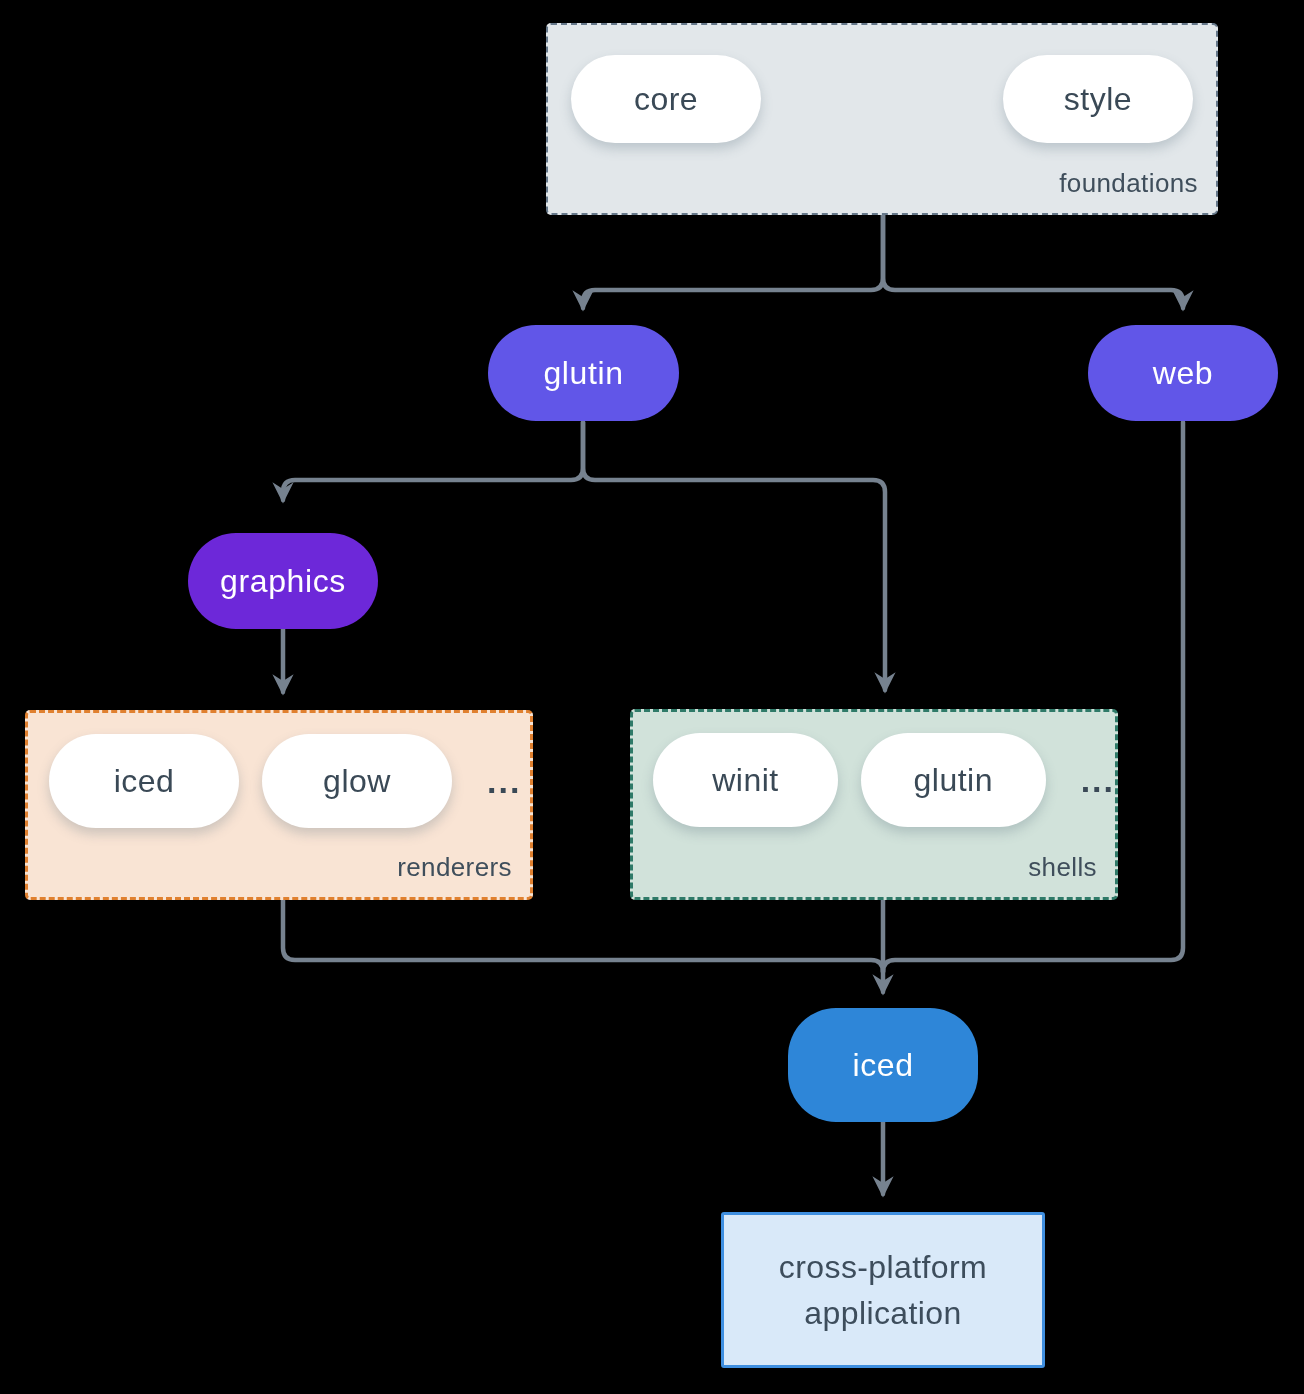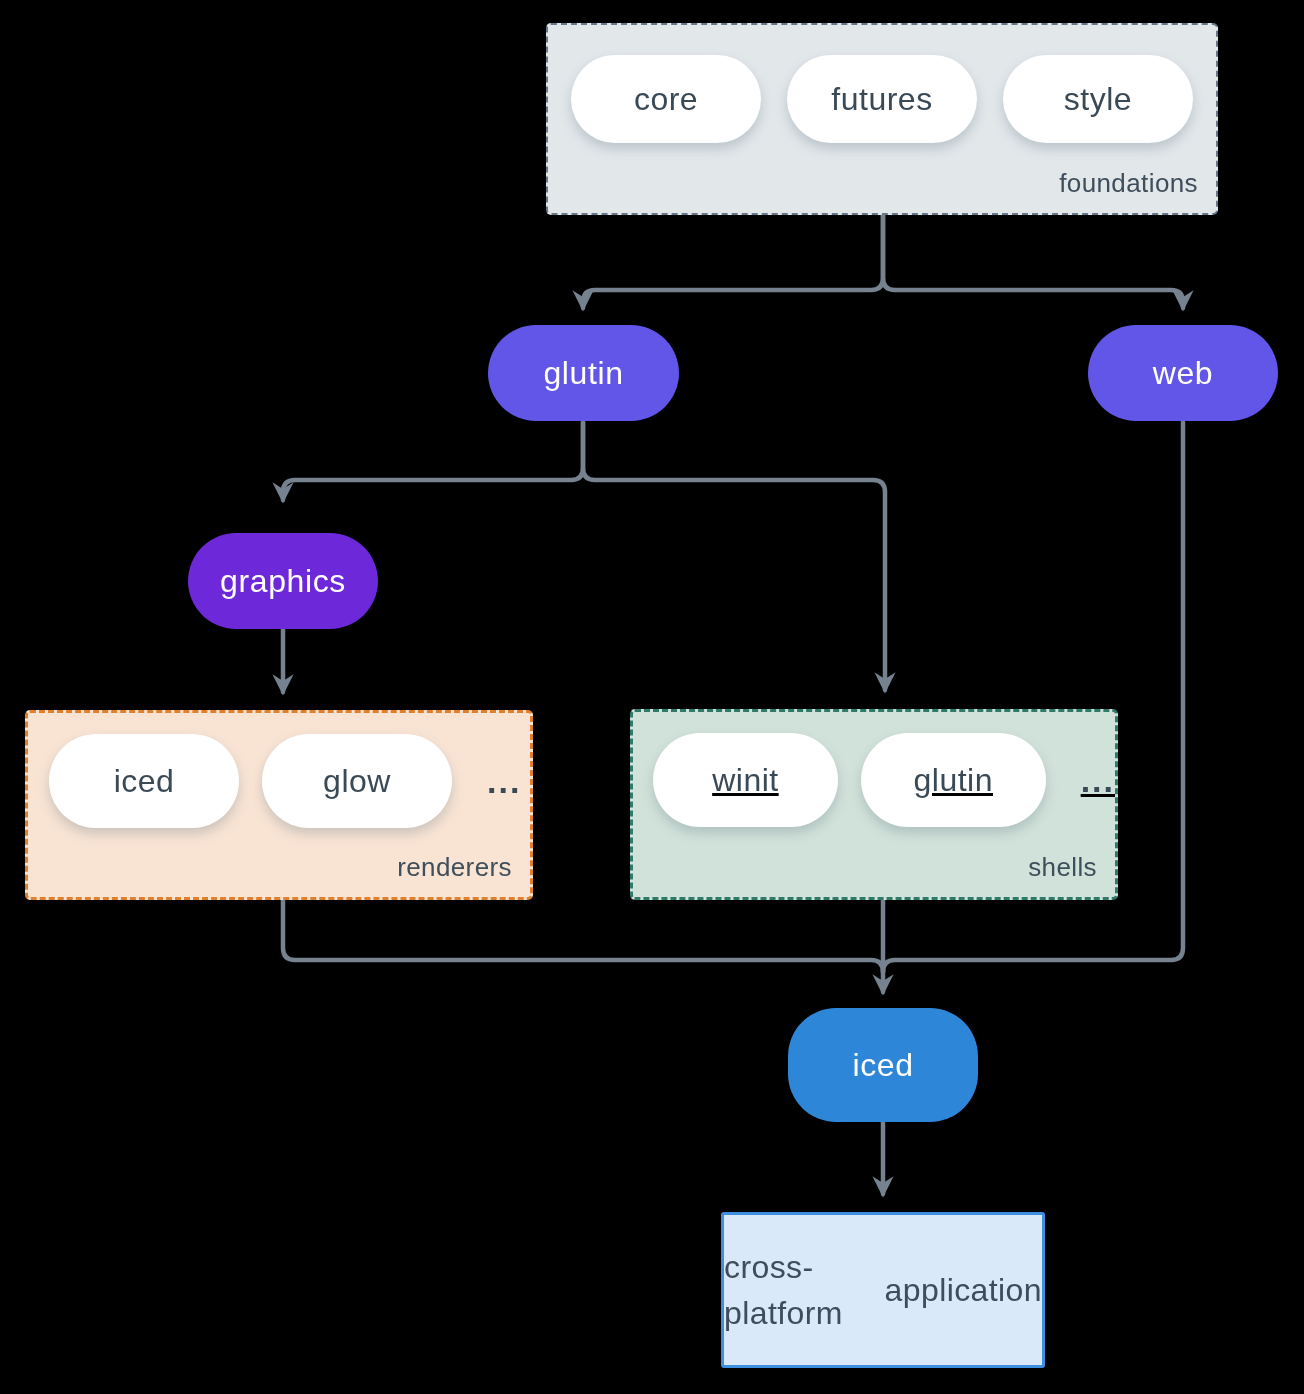--- a/index.html
+++ b/index.html
@@ -13,21 +13,21 @@
   }
   .group-foundations{left:546px;top:23px;width:672px;height:192px;
     background:#e2e7ea;border:2px dashed #66788a;}
   .group-renderers{left:25px;top:710px;width:508px;height:190px;
     background:#f9e4d4;border:3px dashed #e0802f;}
   .group-shells{left:630px;top:709px;width:488px;height:191px;
     background:#d1e2da;border:3px dashed #2f7a68;}
   .pill-row{position:absolute;left:0;right:0;display:flex;align-items:center;}
   .group-foundations .pill-row{top:30px;padding:0 23px;justify-content:space-between;}
   .group-renderers .pill-row{top:21px;padding-left:21px;gap:23px;}
-  .group-shells .pill-row{top:21px;padding-left:20px;gap:23px;text-decoration:underline;}
+  .group-shells .pill-row{top:21px;padding-left:20px;gap:23px;}
   .pill{
     display:flex;align-items:center;justify-content:center;
     background:#ffffff;border-radius:48px;
     color:#3a4956;font-size:32px;letter-spacing:.5px;
     box-shadow:0 6px 12px rgba(90,110,125,.28);
   }
   .group-foundations .pill{width:190px;height:88px;}
   .group-renderers .pill,.group-shells .pill{width:190px;height:94px;}
   .ellipsis{color:#3a4956;font-size:34px;font-weight:bold;letter-spacing:2px;margin-left:12px;}
   .group-label{
@@ -38,21 +38,21 @@
     position:absolute;z-index:2;display:flex;align-items:center;justify-content:center;
     border-radius:48px;color:#ffffff;font-size:32px;letter-spacing:.6px;
   }
   .node-native{left:488px;top:325px;width:191px;height:96px;background:#6156e8;}
   .node-web{left:1088px;top:325px;width:190px;height:96px;background:#6156e8;}
   .node-graphics{left:188px;top:517px;width:190px;height:96px;background:#6d28d9;margin-top:16px;}
   .node-iced{left:788px;top:1008px;width:190px;height:114px;background:#2e86d8;}
   .node-app{
     position:absolute;z-index:2;left:721px;top:1212px;width:324px;height:156px;
     box-sizing:border-box;background:#d9e9f9;border:3px solid #3f8fe0;border-radius:3px;
-    display:flex;flex-direction:row;align-items:center;justify-content:center;
+    display:flex;flex-direction:column;align-items:center;justify-content:center;
     color:#3d4d5c;font-size:32px;line-height:46px;letter-spacing:.4px;
   }
 </style>
 </head>
 <body>
 
 <div class="stage">
 
   <svg class="wires" width="1304" height="1394" viewBox="0 0 1304 1394">
     <defs>
@@ -69,21 +69,20 @@
       <path d="M283,900 V948 Q283,960 295,960 H871 Q883,960 883,972"></path>
       <path d="M1183,422 V948 Q1183,960 1171,960 H895 Q883,960 883,972"></path>
       <path d="M883,900 V992" marker-end="url(#arrow)"></path>
       <path d="M883,1105 V1194" marker-end="url(#arrow)"></path>
     </g>
   </svg>
 
   <div class="group group-foundations">
     <div class="pill-row">
       <div class="pill">core</div>
-      <div class="pill">futures</div>
       <div class="pill">style</div>
     </div>
     <div class="group-label">foundations</div>
   </div>
 
   <div class="node node-native">glutin</div>
   <div class="node node-web">web</div>
 
   <div class="node node-graphics">graphics</div>
 

